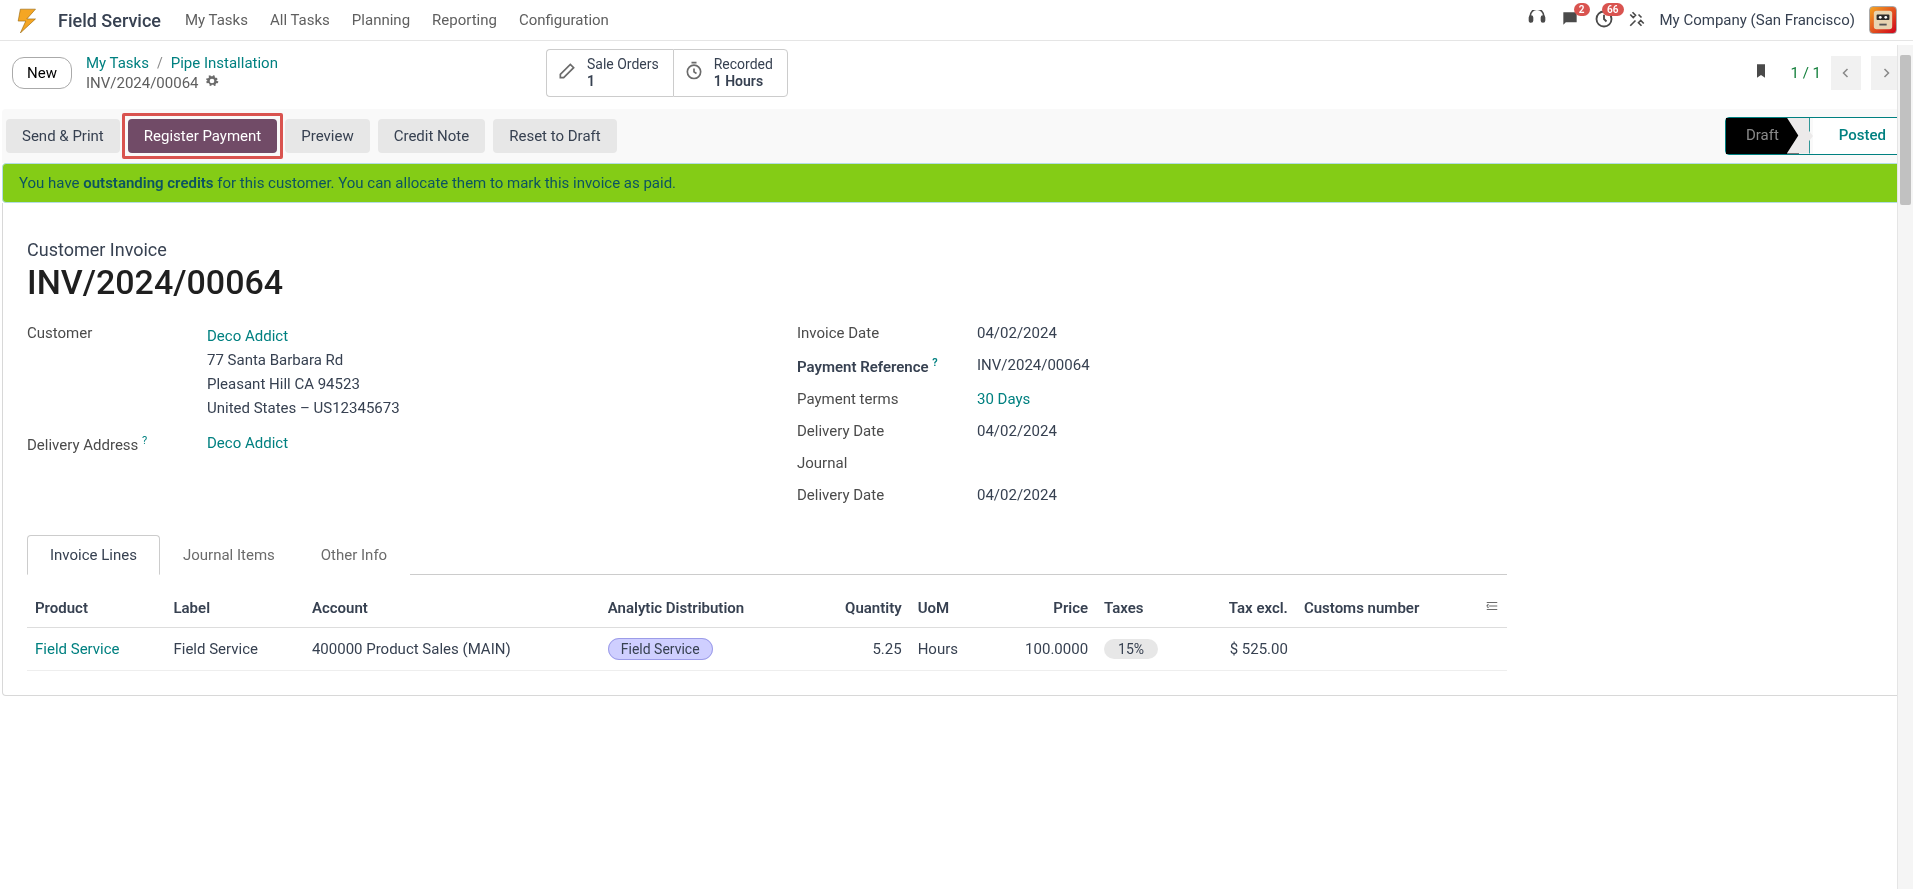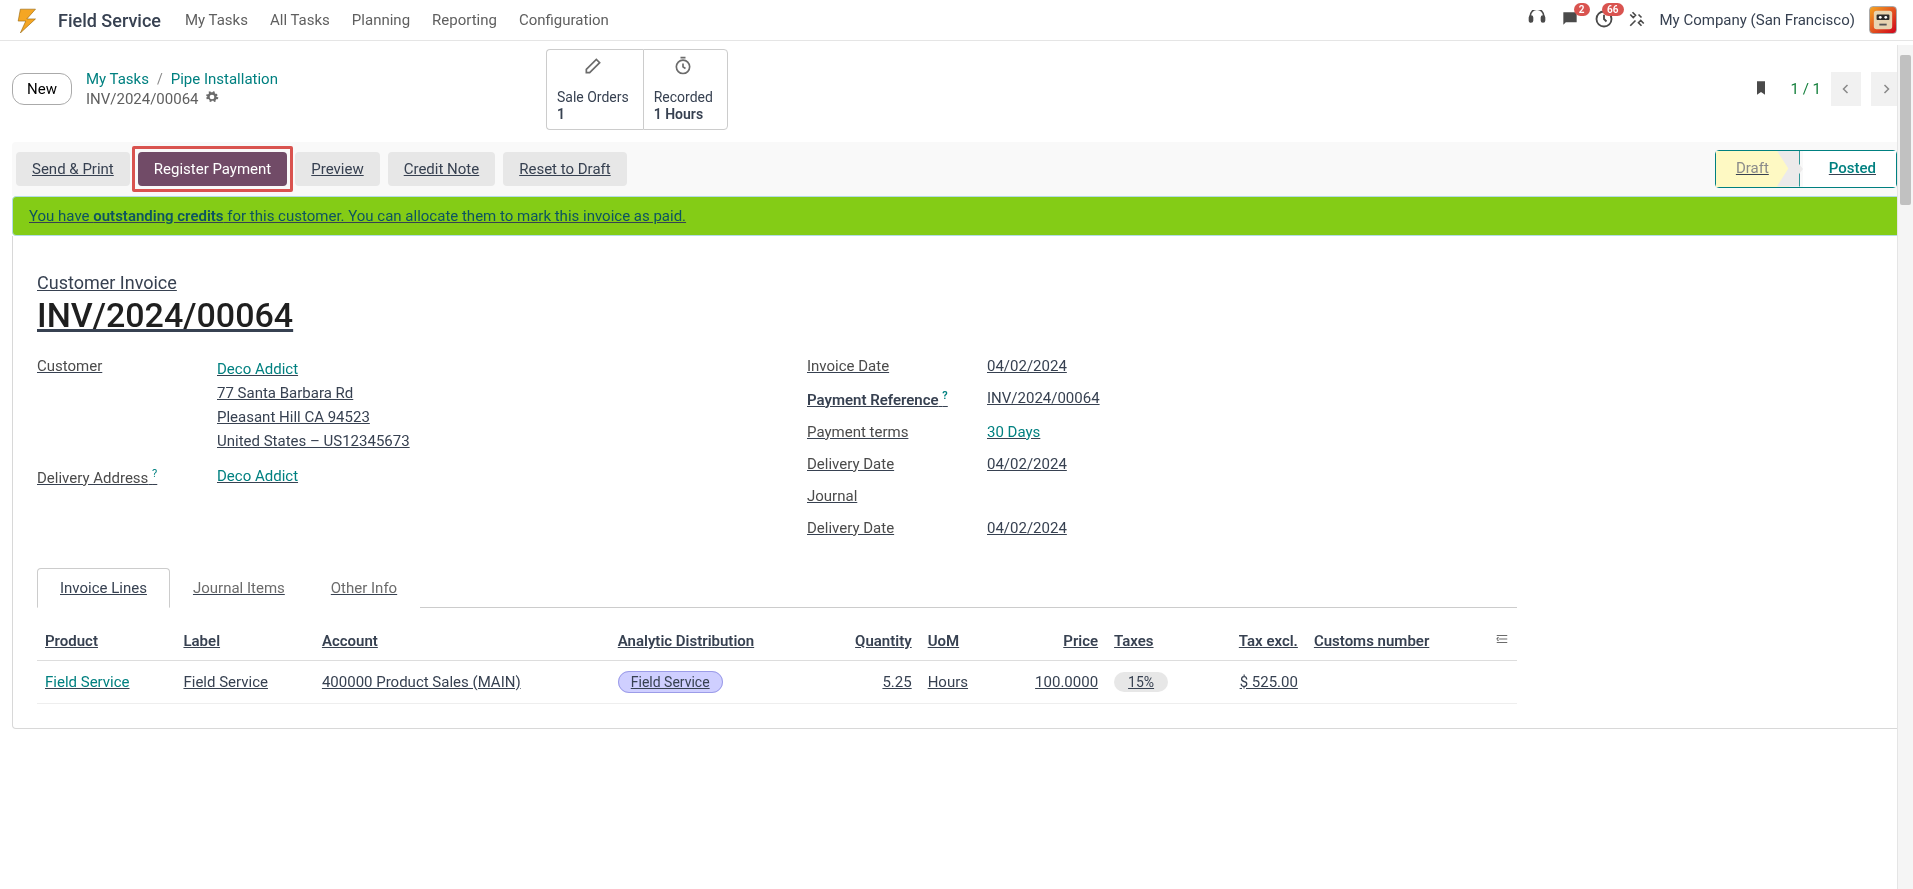--- a/index.html
+++ b/index.html
@@ -20,42 +20,42 @@
     .control-bar { display: flex; align-items: center; padding: 8px 12px 12px; gap: 8px; }
     .btn-new { border: 1px solid #aaa; border-radius: 12px; padding: 6px 14px; background: #fff; cursor: pointer; font-size: 15px; }
     .breadcrumbs { display: flex; flex-direction: column; gap: 2px; margin-left: 6px; }
     .bc-row { display: flex; align-items: center; gap: 8px; }
     .bc-link { color: #008080; font-size: 15px; cursor: pointer; }
     .bc-sep { color: #888; }
     .bc-sub { color: #5f5f5f; font-size: 15px; display:flex; align-items:center; gap:6px;}
     .gear-icon { color: #6b6b6b; cursor:pointer; }
 
     .stat-box-wrap { display: flex; gap: 0; margin-left: 260px; }
-    .stat-box { border: 1px solid #ccc; border-radius: 4px; display: flex; align-items: center; gap: 10px; padding: 6px 14px 6px 10px; flex-direction: column; }
+    .stat-box { border: 1px solid #ccc; border-radius: 4px; display: flex; align-items: center; gap: 10px; padding: 6px 14px 6px 10px; }
     .stat-box + .stat-box { border-top-left-radius:0; border-bottom-left-radius:0; }
     .stat-box:first-child { border-top-right-radius:0; border-bottom-right-radius:0; border-right:none; }
     .stat-icon { color: #6b6b6b; }
     .stat-text { display: flex; flex-direction: column; line-height: 1.2; }
     .stat-label { font-size: 14px; color: #374151; }
     .stat-val { font-size: 14px; font-weight: 600; color: #374151; }
 
     .pager { margin-left: auto; display: flex; align-items: center; gap: 10px; }
     .bookmark-icon { color: #4a4a4a; margin-right: 12px; }
     .pager-text { font-size: 15px; color: #15803d; }
     .pager-btn { width: 30px; height: 34px; background: #f1f1f1; display:flex; align-items:center; justify-content:center; cursor:pointer; color:#888;}
 
-    .main-area { padding: 0 12px; text-decoration: underline; }
+    .main-area { padding: 0 2px; }
 
     .action-row { display: flex; align-items: center; background: #f9f9f9; padding: 8px 4px; gap: 8px; border-radius: 4px 4px 0 0; position:relative; }
     .action-btn { background: #e7e7e7; border: none; border-radius: 4px; padding: 8px 16px; font-size: 15px; color: #374151; cursor: pointer; }
     .action-btn.highlighted { background: #714B67; color: #fff; position:relative; }
     .highlight-ring { position:absolute; top:-6px; left:-6px; right:-6px; bottom:-6px; border:3px solid #d9534f; border-radius:2px; pointer-events:none;}
     .status-pill { margin-left: auto; display: flex; border: 1px solid #008080; border-radius: 4px; overflow: visible; align-items:stretch;}
     .status-item { padding: 8px 20px; font-size: 15px; }
-    .status-item.draft { background: #fef9c3; color: #8a8a8a; position:relative;}
+    .status-item.draft { background: #000000; color: #8a8a8a; position:relative;}
     .status-item.draft::after{content:'';position:absolute;right:-11px;top:0;bottom:0;width:22px;background:#eceaea;clip-path:polygon(0 0,50% 50%,0 100%,100% 100%,100% 0);z-index:1;border-right:1px solid #008080; transform:skewX(0);}
     .status-arrow { width: 0; height: 0; border-top: 18px solid transparent; border-bottom: 18px solid transparent; border-left: 14px solid #eceaea; position: relative; z-index:2;}
     .status-item.posted { background: #fff; color: #008080; font-weight: 500; padding-left:26px;}
 
     .alert-bar { background: #84cc16; border: 1px solid #b3dde4; border-radius: 4px; padding: 10px 16px; margin-top: 0; font-size: 15px; color: #0c5460; }
     .alert-bar b { font-weight: 600; }
 
     .form-sheet { border: 1px solid #d8d8d8; border-top: none; background: #fff; border-radius: 0 0 4px 4px; margin-top: 0; padding: 24px; }
     .sheet-inner { max-width: 1480px; }
     .doc-type-label { font-size: 18px; color: #374151; margin-top: 12px; }

